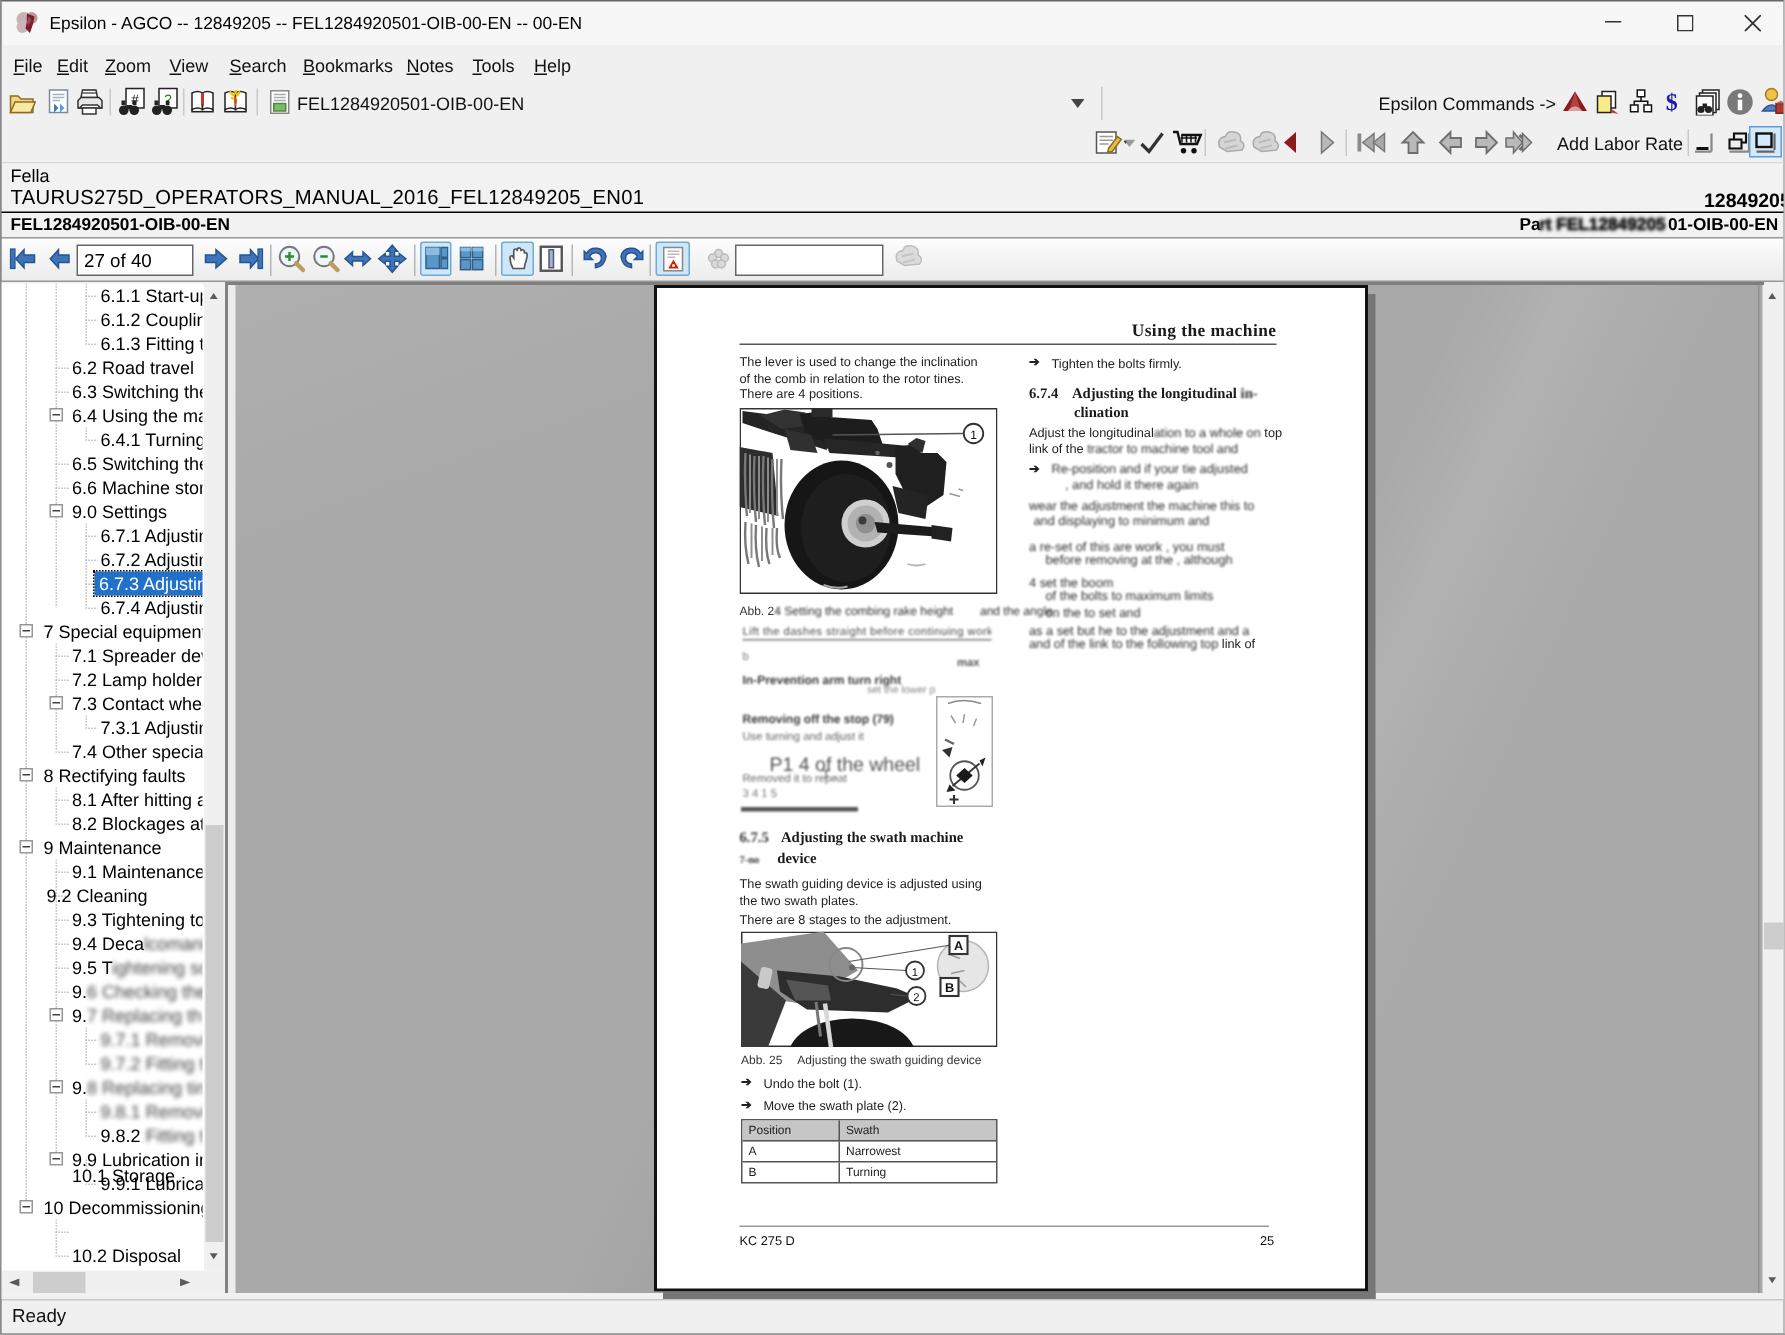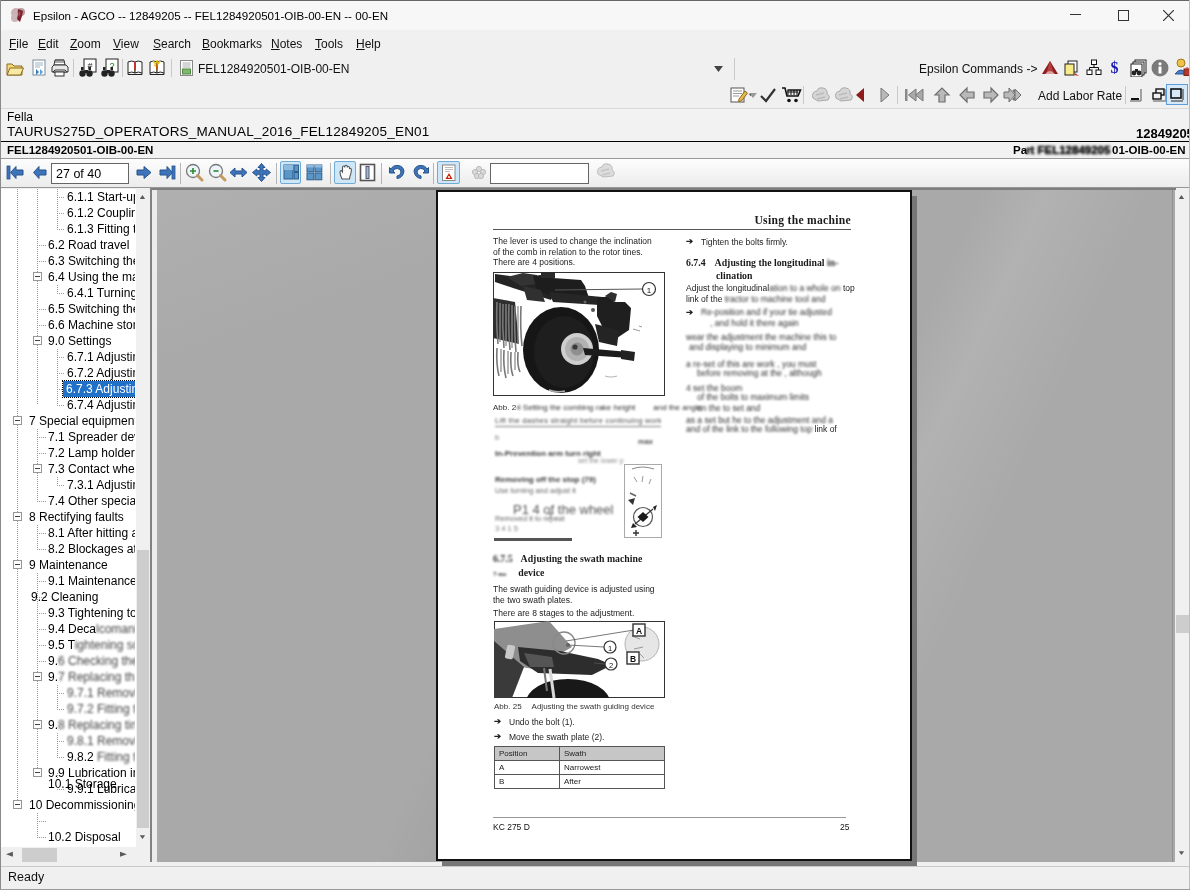--- a/index.html
+++ b/index.html
@@ -506,21 +506,21 @@
 <div style="display:flex;background:#c6c6c6;border-bottom:1px solid #555">
         <div style="width:65px;border-right:1px solid #555;padding:2px 0 2px 4px">Position</div>
         <div style="padding:2px 0 2px 4px">Swath</div>
       </div>
 <div style="display:flex;border-bottom:1px solid #555">
         <div style="width:65px;border-right:1px solid #555;padding:2px 0 2px 4px">A</div>
         <div style="padding:2px 0 2px 4px">Narrowest</div>
       </div>
 <div style="display:flex">
         <div style="width:65px;border-right:1px solid #555;padding:2px 0 2px 4px">B</div>
-        <div style="padding:2px 0 2px 4px">After</div>
+        <div style="padding:2px 0 2px 4px">Turning</div>
       </div>
 </div>
 <div class="abs" style="left:493px;top:817px;width:353px;height:1px;background:#999"></div>
 <div class="ptxt" style="left:493px;top:822px;font-size:8.5px;color:#111">KC 275 D</div>
 <div class="ptxt" style="left:840px;top:822px;font-size:8.5px;color:#111">25</div>
   </div>
 
 <div id="treepanel" class="abs"></div>
 <div id="treeitems">
     <div class="abs" style="left:1px;top:189px;width:134px;height:658px;overflow:hidden;background:#fff">

